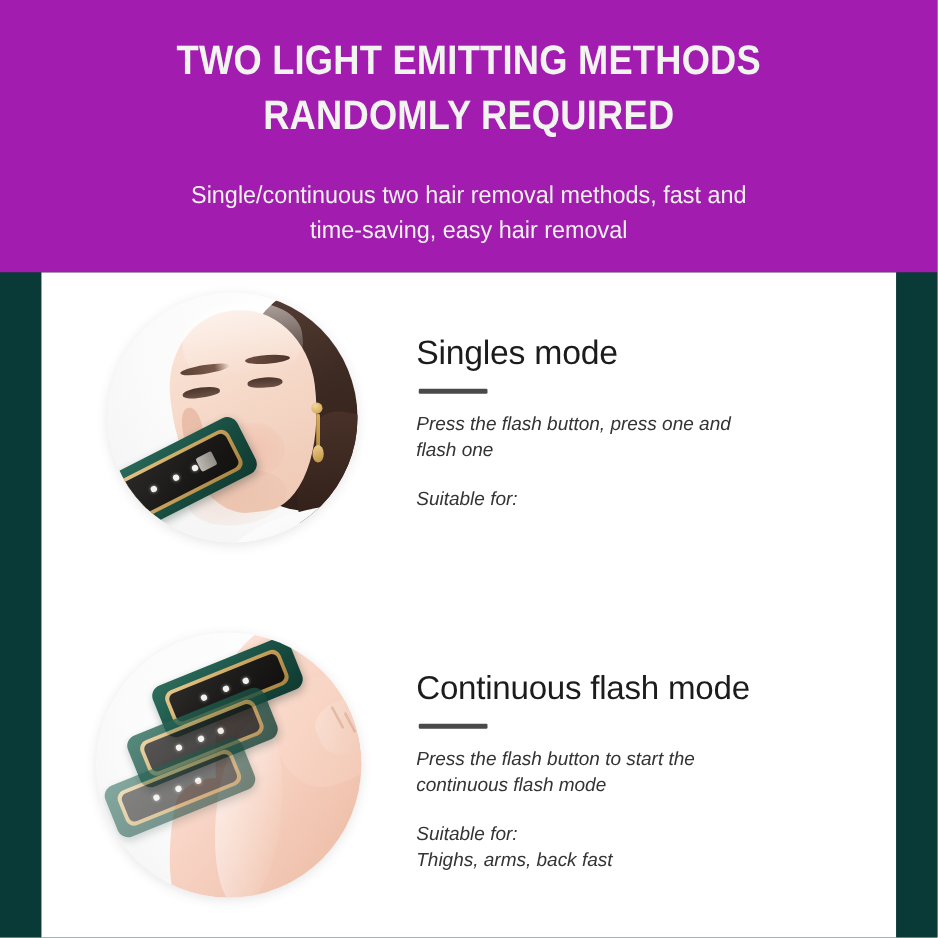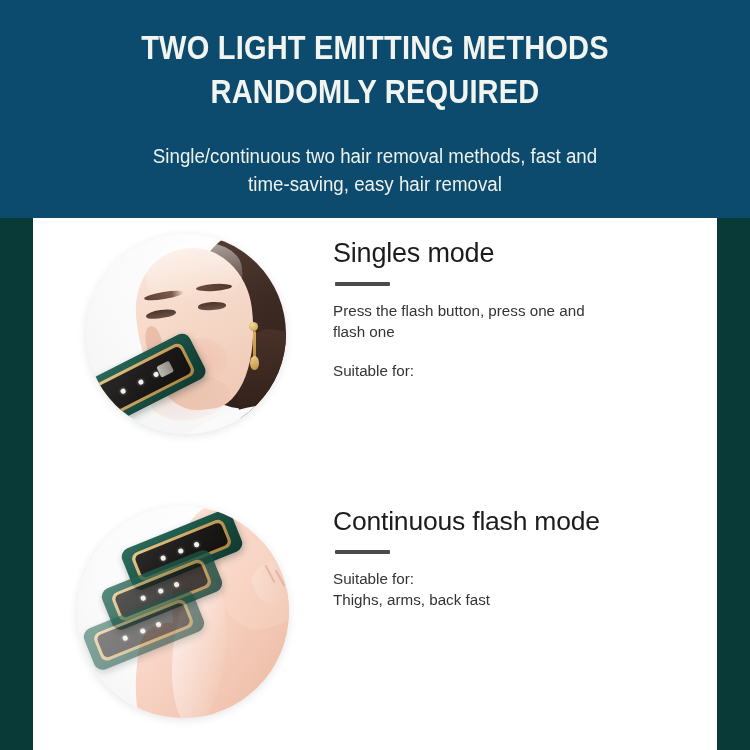--- a/index.html
+++ b/index.html
@@ -7,21 +7,21 @@
   body {
     background:#0a3a37;
     font-family:"Liberation Sans", sans-serif;
     overflow:hidden;
     position:relative;
   }
 
   
   .header {
     position:absolute; left:0; top:0; width:750px; height:218px;
-    background:#0c4a6e;
+    background:#a21caf;
     display:flex; flex-direction:column; align-items:center;
   }
   .title {
     margin-top:26px;
     width:640px;
     text-align:center;
     color:#f1f4ef;
     font-family:"Liberation Sans Narrow","Liberation Sans", sans-serif;
     font-weight:700;
     font-size:33px;
@@ -58,20 +58,21 @@
 
   .media {
     position:relative;
     width:300px; height:266px;
     flex:0 0 300px;
   }
   .copy {
     position:relative;
     flex:1 1 auto;
     padding-top:22px;
+    margin-top:29px;
   }
   .row-single .copy { padding-top:20px; }
   .row-cont   .copy { padding-top:22px; }
 
   .mode-title {
     color:#1c1c1c;
     font-size:27px;
     font-weight:400;
     letter-spacing:-0.2px;
     white-space:nowrap;
@@ -82,20 +83,21 @@
     width:55px; height:3.5px;
     background:#4a4a4a;
     margin:13px 0 14px 2px;
     border-radius:1px;
   }
   .para {
     color:#343434;
     font-size:15.2px;
     line-height:1.42;
     max-width:268px;
+    font-style:italic;
   }
   .row-cont .para { max-width:300px; }
   .para + .para { margin-top:17px; }
 
   
   .circle {
     position:absolute;
     border-radius:50%;
     overflow:hidden;
     background:#fdfdfd;
@@ -412,20 +414,21 @@
               </div>
             </div>
           </div>
         </div>
       </div>
     </div>
 
     <div class="copy">
       <div class="mode-title">Continuous flash mode</div>
       <div class="rule"></div>
+      <div class="para">Press the flash button to start the continuous flash mode</div>
       <div class="para">
         <div>Suitable for:</div>
         <div>Thighs, arms, back fast</div>
       </div>
     </div>
   </div>
 </div>
 
 <div class="edge-left"></div>
 <div class="edge-right"></div>

